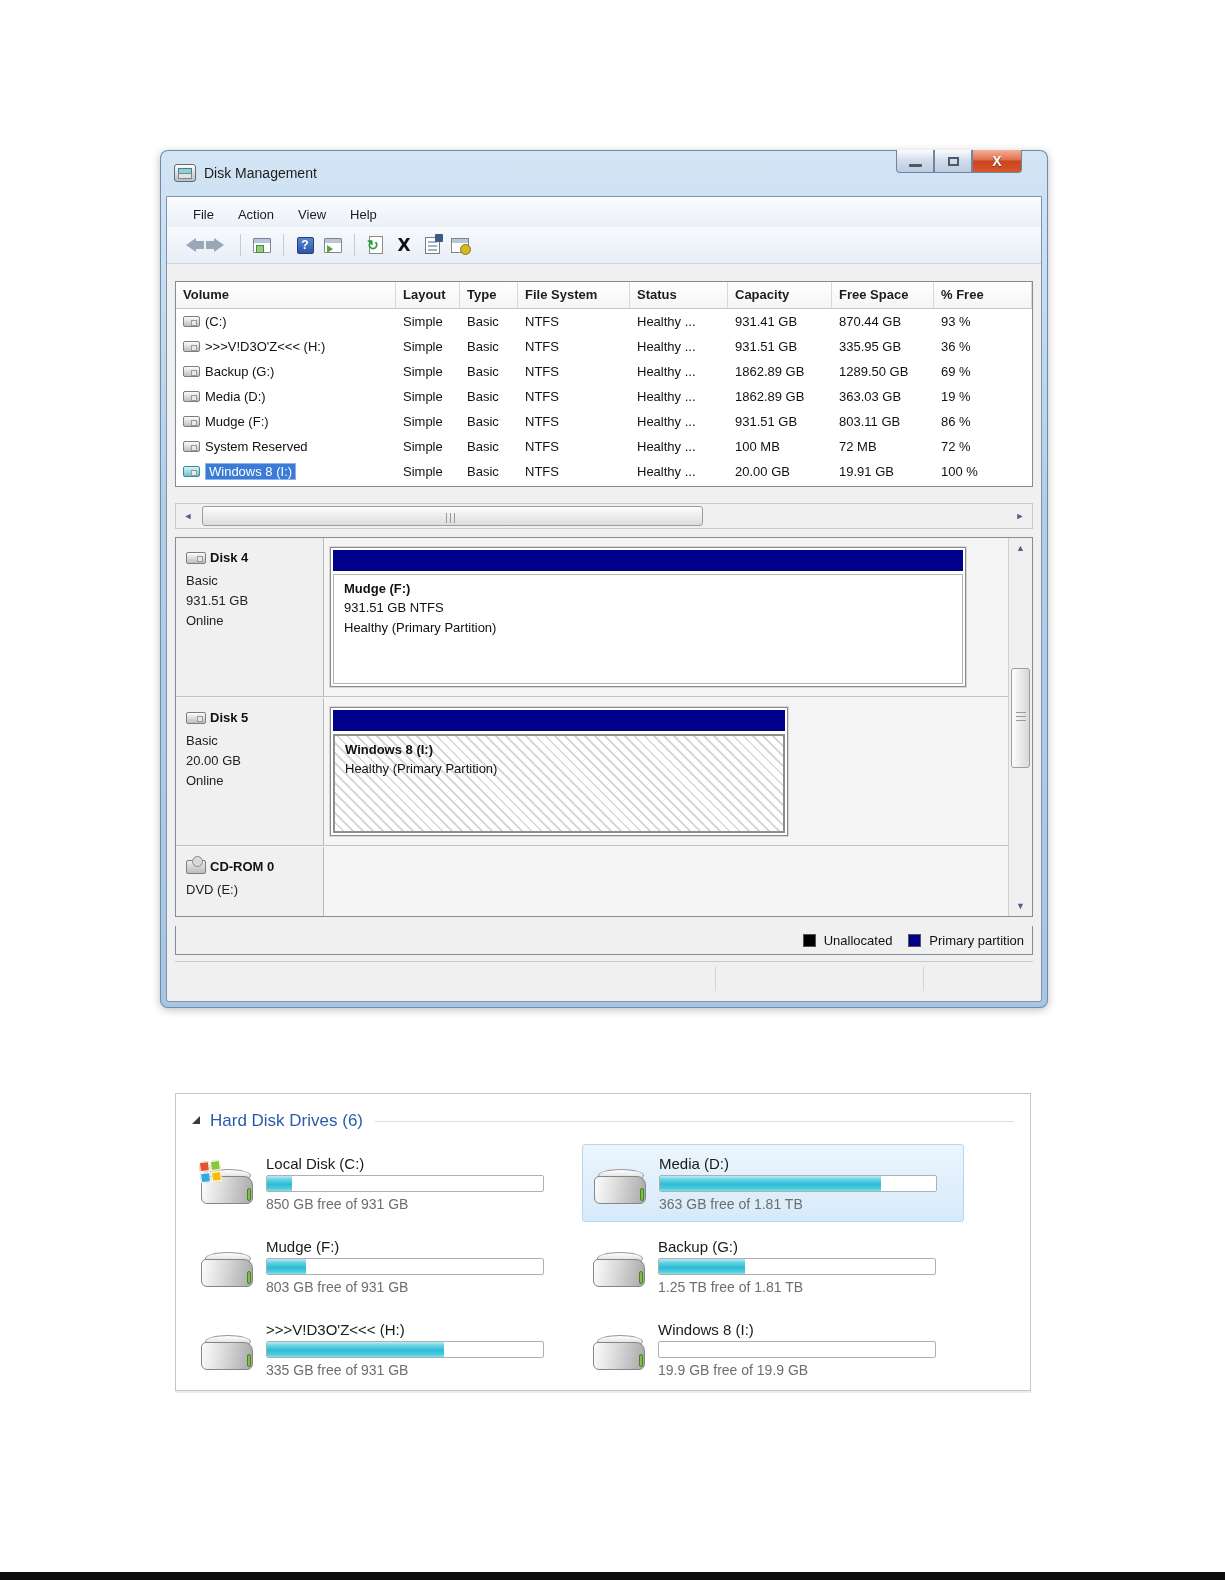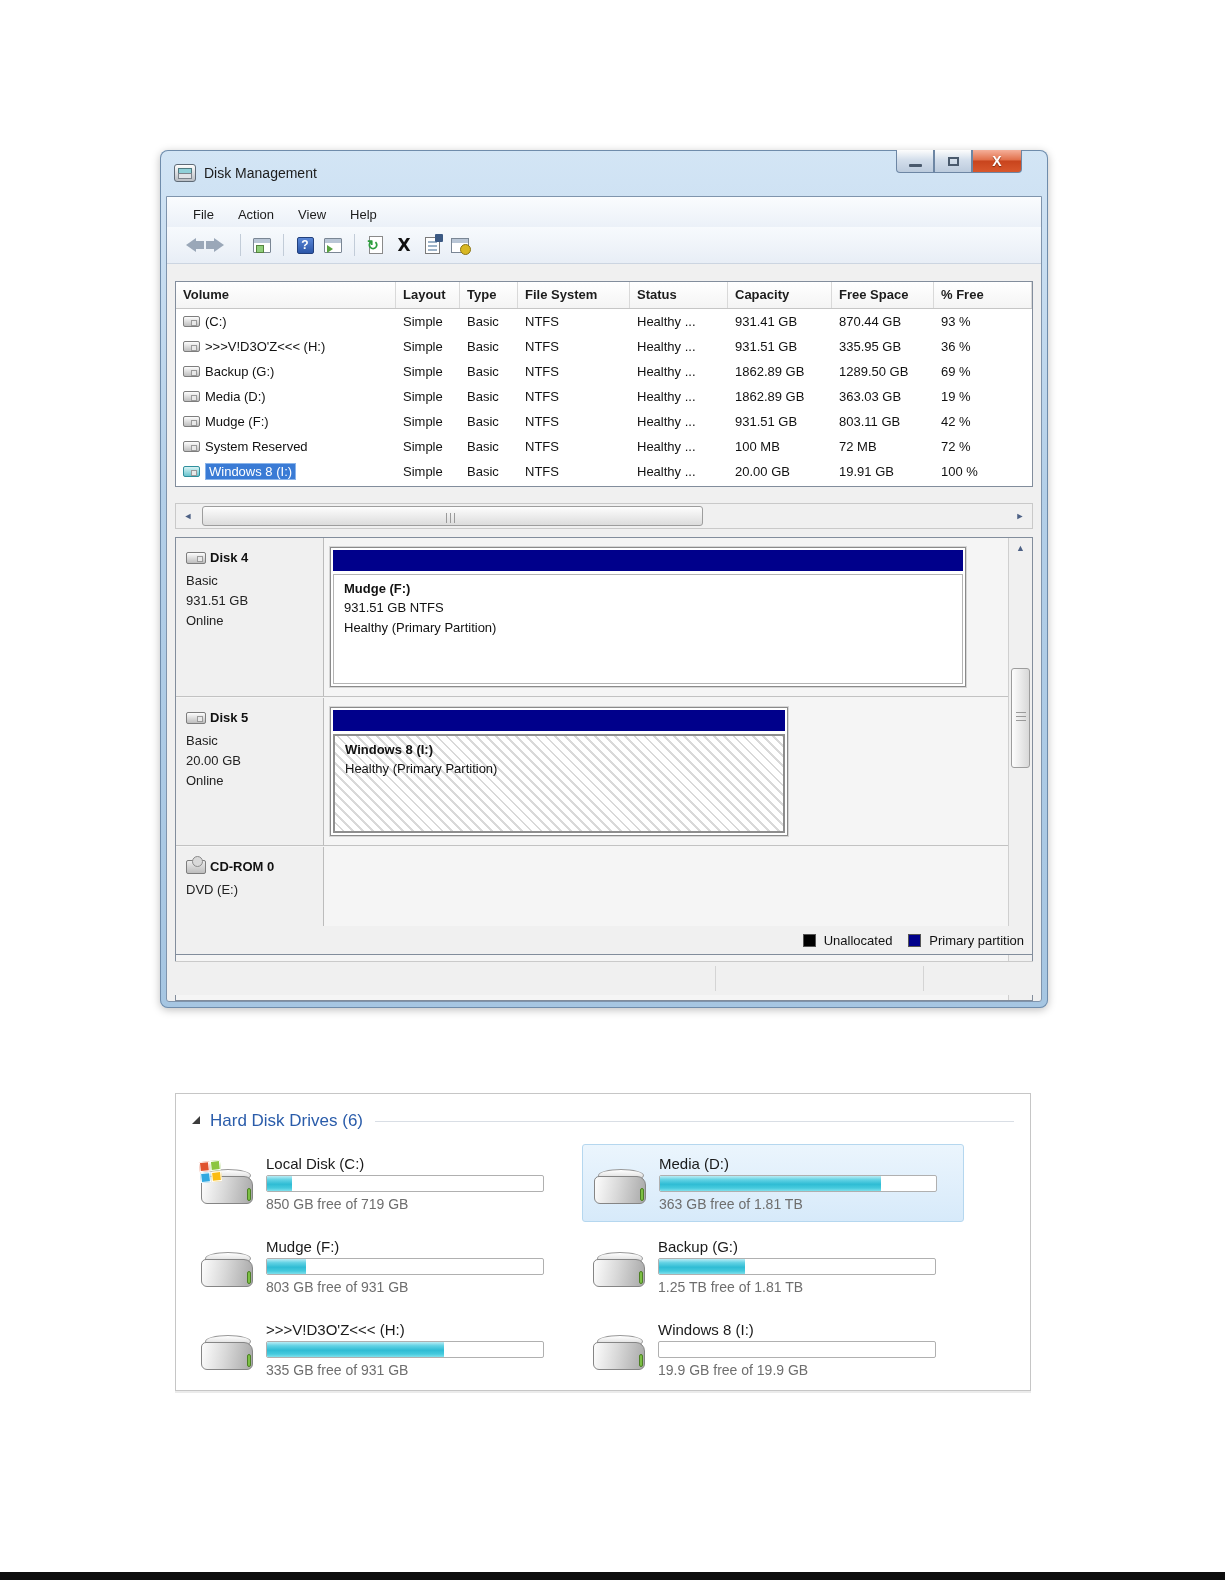--- a/index.html
+++ b/index.html
@@ -77,21 +77,21 @@
   
   .hscroll { position:absolute; left:8px; right:8px; top:306px; height:26px; background:#f0f0f0; border:1px solid #c9c9c9; display:flex; align-items:center; }
   .sbtn { width:24px; height:100%; display:flex; align-items:center; justify-content:center; color:#4d6185; font-size:9px; }
   .htrack { flex:1; height:100%; position:relative; }
   .hthumb { position:absolute; left:2px; top:2px; bottom:2px; width:62%;
     background:linear-gradient(#fdfdfd,#dcdcdc); border:1px solid #9d9d9d; border-radius:3px; }
   .grip-h { position:absolute; left:50%; top:6px; width:12px; height:10px; transform:translateX(-50%);
     background:repeating-linear-gradient(90deg,#9a9a9a 0 1px,transparent 1px 4px); }
 
   
-  .diskview { position:absolute; left:8px; right:8px; top:340px; height:464px; border:1px solid #828d9c; background:#f5f5f5; overflow:hidden; }
+  .diskview { position:absolute; left:8px; right:8px; top:340px; height:380px; border:1px solid #828d9c; background:#f5f5f5; overflow:hidden; }
   .drow { position:absolute; left:0; right:24px; border-bottom:1px solid #c2c2c2; display:flex; }
   .dinfo { width:148px; background:#f0f0f0; border-right:1px solid #bcbcbc; padding:12px 8px 0 10px; }
   .dname { display:flex; align-items:center; gap:4px; font-size:13px; font-weight:bold; color:#111; }
   .dmeta { font-size:13px; color:#222; margin-top:6px; line-height:1.55; }
   .hd-small { width:20px; height:12px; border:1px solid #7d7d7d; border-radius:2px;
     background:linear-gradient(#fdfdfd,#bdbdbd); position:relative; flex:0 0 auto; }
   .hd-small:after { content:""; position:absolute; right:2px; top:3px; width:4px; height:4px; background:#e9e9e9; border:1px solid #9a9a9a; }
   .cd-small { width:20px; height:14px; border:1px solid #7d7d7d; border-radius:2px;
     background:linear-gradient(#ececec,#bdbdbd); position:relative; flex:0 0 auto; }
   .cd-small:before { content:""; position:absolute; left:5px; top:-5px; width:9px; height:9px; border-radius:50%; background:#d9d9d9; border:1px solid #8a8a8a; }
@@ -283,21 +283,21 @@
           <div class="td c0 volcell">
               <span class="vol-ico"></span>
               <span class="volname">Mudge (F:)</span>
             </div>
           <div class="td c1">Simple</div>
           <div class="td c2">Basic</div>
           <div class="td c3">NTFS</div>
           <div class="td c4">Healthy ...</div>
           <div class="td c5">931.51 GB</div>
           <div class="td c6">803.11 GB</div>
-          <div class="td c7">42 %</div>
+          <div class="td c7">86 %</div>
         </div>
         <div class="trow">
           <div class="td c0 volcell">
               <span class="vol-ico"></span>
               <span class="volname">System Reserved</span>
             </div>
           <div class="td c1">Simple</div>
           <div class="td c2">Basic</div>
           <div class="td c3">NTFS</div>
           <div class="td c4">Healthy ...</div>
@@ -432,21 +432,21 @@
             <span class="wl2"></span>
             <span class="wl3"></span>
             <span class="wl4"></span>
           </div>
       </div>
       <div class="tile-text">
         <div class="tile-name">Local Disk (C:)</div>
         <div class="cap-bar">
             <div class="cap-fill" style="width: 9%;"></div>
           </div>
-        <div class="tile-free">850 GB free of 719 GB</div>
+        <div class="tile-free">850 GB free of 931 GB</div>
       </div>
     </div>
     <div class="tile selected" style="left:406px; top:50px;">
       <div class="hd-icon">
         <div class="hd-top"></div>
           <div class="hd-body"></div>
           <div class="hd-led"></div>
       </div>
       <div class="tile-text">
         <div class="tile-name">Media (D:)</div>

